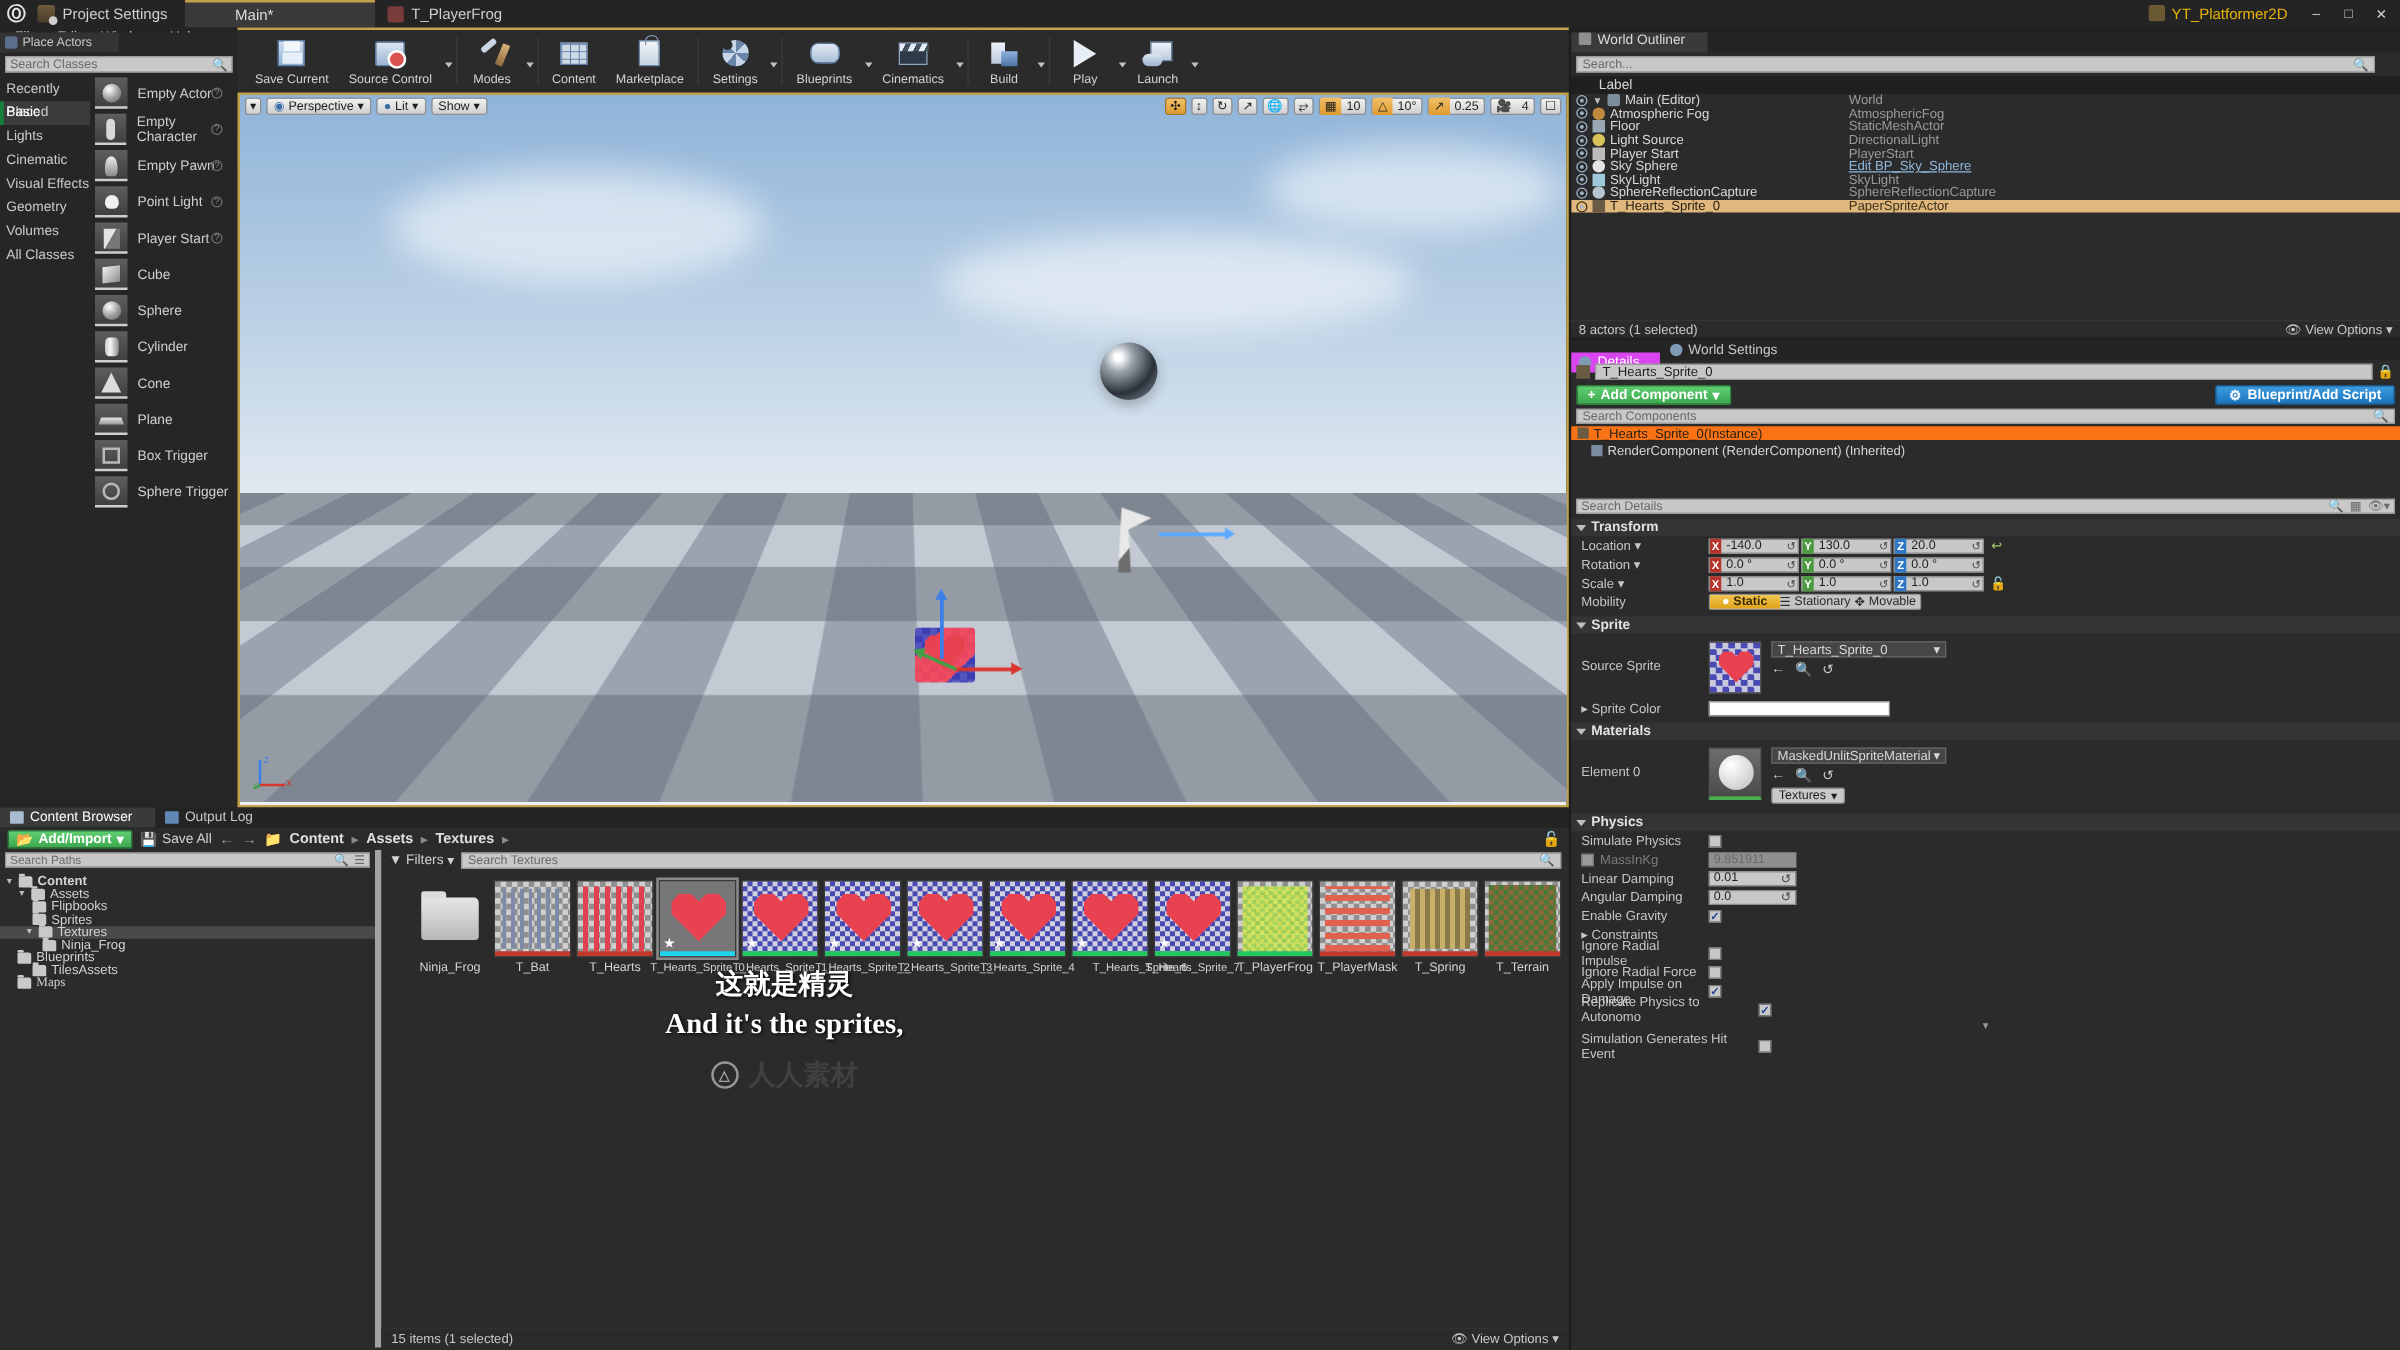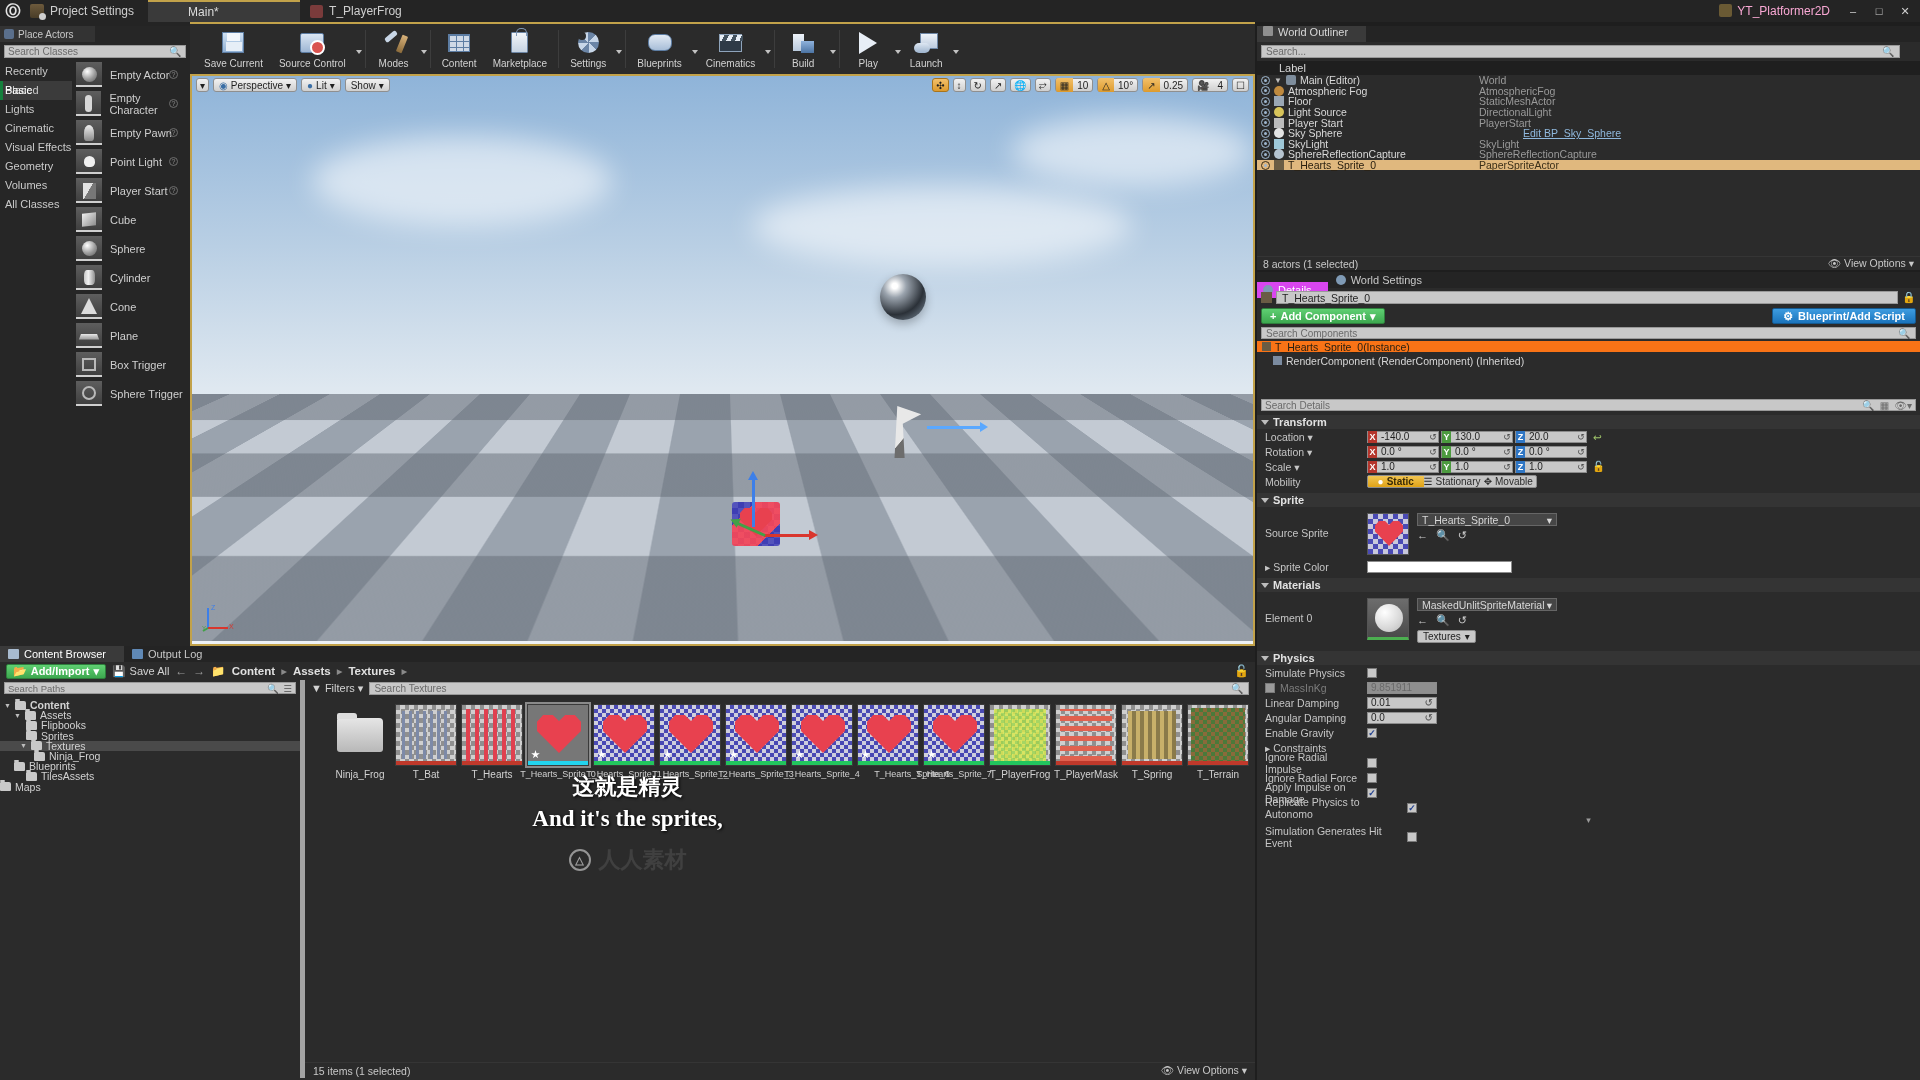--- a/index.html
+++ b/index.html
@@ -15,21 +15,21 @@
   .tb-proj { display:flex; align-items:center; gap:6px; padding:0 14px 0 4px; height:22px; color:#cfcfcf; }
   .tb-proj .sq { width:14px; height:14px; background:linear-gradient(#6d5a3c,#4a3d28); border-radius:2px;
      position:relative; }
   .tb-proj .sq:after{content:"";position:absolute;right:-2px;bottom:-2px;width:7px;height:7px;background:#cfcfcf;
      border-radius:50%;}
   .tab-main { width:152px; height:22px; background:#3a3a3a; border-top:2px solid #c2a24a;
      display:flex; align-items:center; padding-left:40px; color:#dcdcdc; font-size:12px; }
   .tab-frog { display:flex; align-items:center; gap:6px; padding:0 10px; height:22px; color:#cfcfcf;}
   .tab-frog .ic { width:13px;height:13px;background:#7a3b3b;border-radius:2px; }
   .titlebar-right { margin-left:auto; display:flex; align-items:center; gap:0; padding-right:2px; }
-  .tr-name { color:#f9a8d4; font-size:12px; padding-right:10px; display:flex; align-items:flex-start; gap:5px;}
+  .tr-name { color:#eab308; font-size:12px; padding-right:10px; display:flex; align-items:flex-start; gap:5px;}
   .tr-name .gi { width:13px;height:13px;background:#6a5a34;border-radius:2px;}
   .winbtn { width:26px;height:22px;display:flex;align-items:center;justify-content:center;color:#cfcfcf;font-size:11px;}
 
   
   .menubar { position:absolute; left:0; top:22px; width:190px; height:16px; background:#242424;
      display:flex; align-items:center; padding-left:4px; gap:0; }
   .menubar .mi { padding:0 8px; font-size:11px; color:#cfcfcf; line-height:16px; }
 
   
   .placeactors { position:absolute; left:0; top:26px; width:190px; height:620px; background:#262626; }
@@ -187,21 +187,21 @@
     color:#d8d8d8;padding-left:22px;}
   .ol-row{height:10.6px;display:flex;align-items:center;font-size:10.5px;padding-left:4px;gap:4px;position:relative;}
   .ol-row.sel{background:#e0b87e;color:#2a2011;}
   .ol-row .eye{width:9px;height:9px;border-radius:50%;border:1.5px solid #9fb7cf;position:relative;flex:0 0 auto;}
   .ol-row .eye:after{content:"";position:absolute;left:2px;top:2px;width:3px;height:3px;border-radius:50%;background:#9fb7cf;}
   .ol-row .ic{width:10px;height:10px;flex:0 0 auto;}
   .ol-row .lbl{color:#d9d9d9;}
   .ol-row.sel .lbl{color:#2a2011;}
   .ol-row .typ{position:absolute;left:222px;color:#9a9a9a;font-size:10.5px;}
   .ol-row.sel .typ{color:#3b2f18;}
-  .ol-row .typ.link{color:#8fb8dd;text-decoration:underline;margin-left:44px;}
+  .ol-row .typ.link{color:#8fb8dd;text-decoration:underline;}
   .ol-foot{position:absolute;left:0;bottom:0;width:100%;height:14px;background:#2b2b2b;display:flex;
      align-items:center;justify-content:space-between;padding:0 6px;font-size:10.5px;color:#c8c8c8;border-top:1px solid #353535;}
 
   .details { position:absolute; left:1257px; top:272px; width:663px; height:808px; background:#2b2b2b; }
   .dt-tabrow{height:16px;background:#242424;display:flex;align-items:center;gap:2px;}
   .dt-tab{height:16px;display:flex;align-items:center;gap:5px;padding:0 16px 0 6px;font-size:11px;color:#c8c8c8;}
   .dt-tab.act{background:#d946ef;color:#fff;margin-top:20px;}
   .dt-tab .ic{width:10px;height:10px;border-radius:50%;background:#7f9ab5;}
   .dt-namerow{display:flex;align-items:center;gap:4px;padding:3px 4px 0 4px;}
   .dt-namefield{flex:1;height:13px;background:#c8c8c8;border:1px solid #999;font-size:10.5px;color:#1f1f1f;
@@ -1049,21 +1049,21 @@
             <span>Ninja_Frog</span>
           </div>
           <div class="tr-row" style="padding-left:14px;">
             <div class="folder"></div>
             <span>Blueprints</span>
           </div>
           <div class="tr-row" style="padding-left:26px;">
             <div class="folder"></div>
             <span>TilesAssets</span>
           </div>
-          <div class="tr-row" style="">
+          <div class="tr-row" style="padding-left:14px;font-family:Liberation Serif, serif;">
             <div class="folder"></div>
             <span>Maps</span>
           </div>
         </div>
       </div>
 
       <div class="cb-right">
         <div class="cb-filters">
           <div class="filtbtn">
             <span>▼</span>

